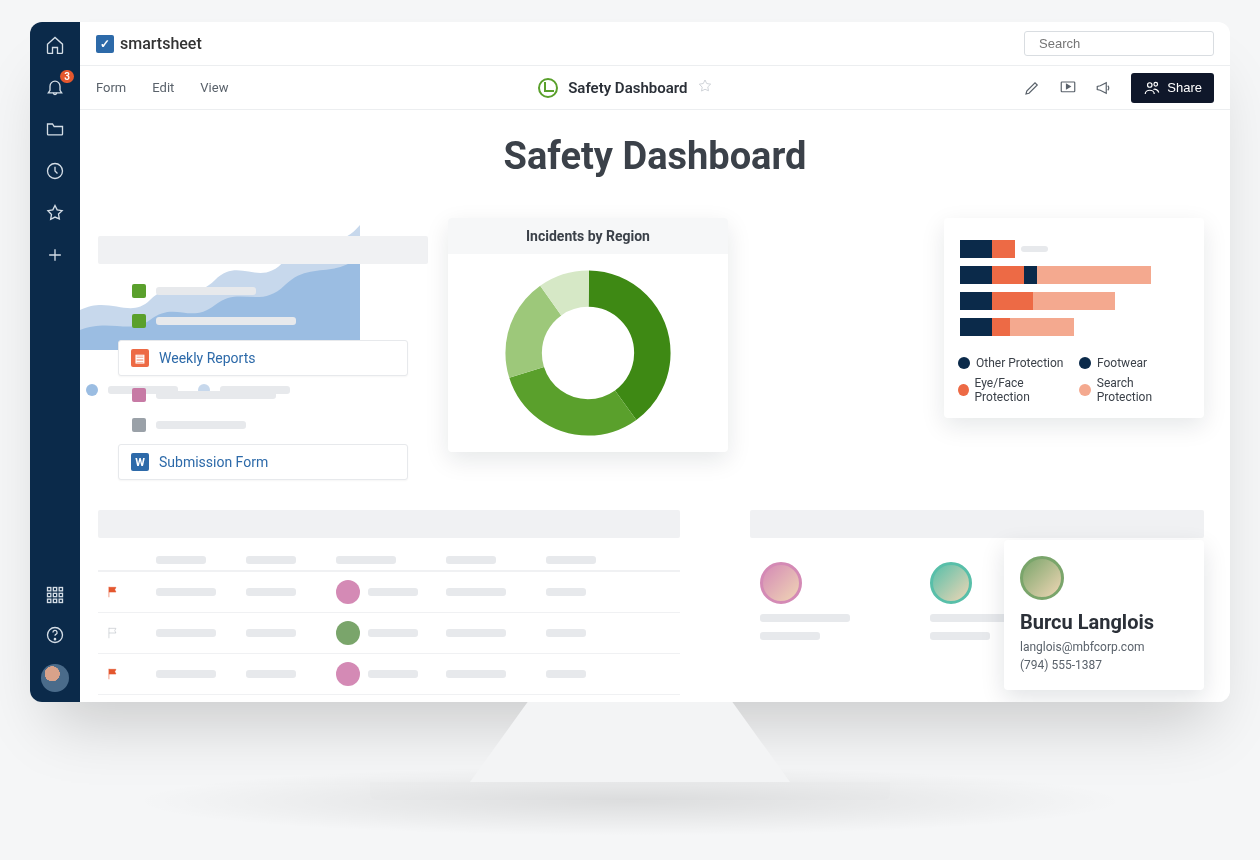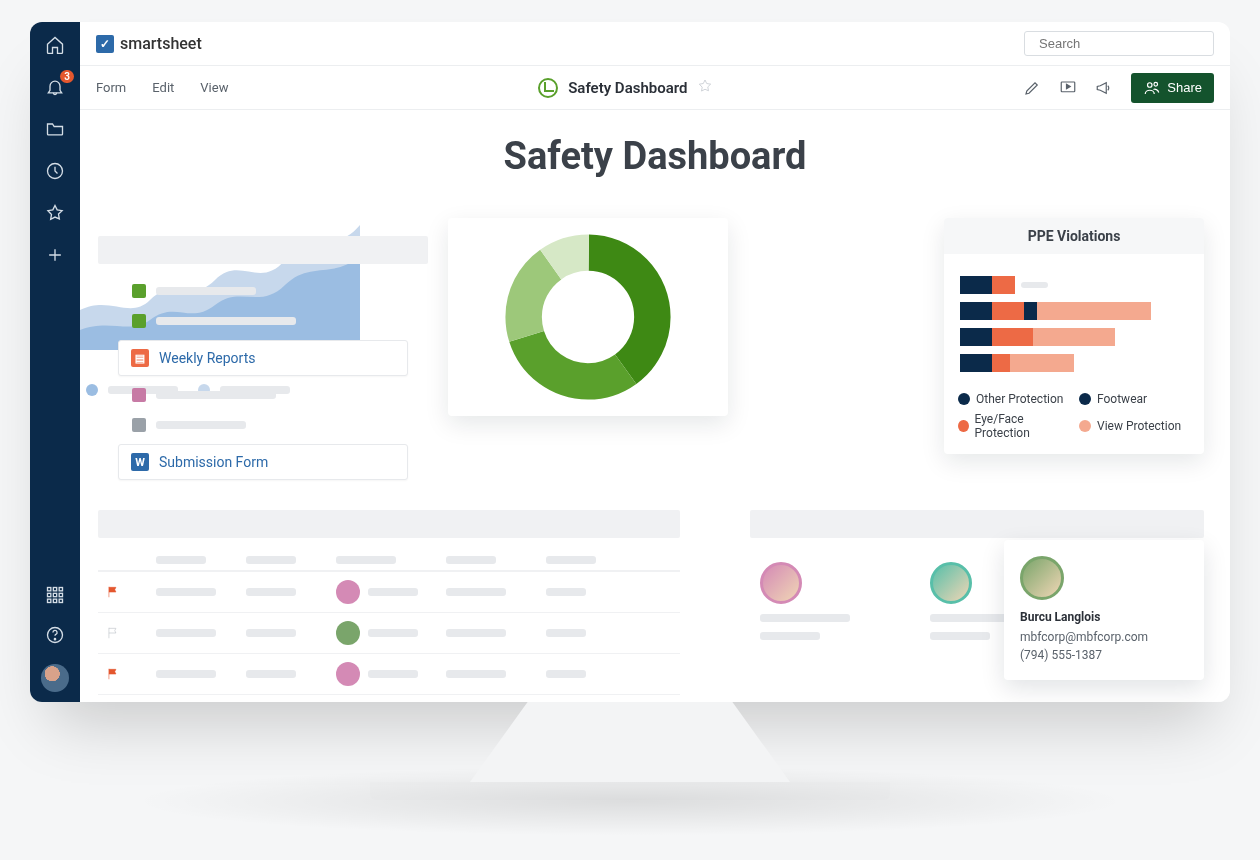--- a/index.html
+++ b/index.html
@@ -16,21 +16,21 @@
 .topbar { height: 44px; display: flex; align-items: center; padding: 0 16px; border-bottom: 1px solid #eceef0; }
 .logo { display: flex; align-items: center; gap: 6px; color: #333; font-weight: 500; font-size: 16px; }
 .logo .mark { width: 18px; height: 18px; background: #2d6aa9; color: #fff; display: flex; align-items: center; justify-content: center; font-size: 12px; font-weight: 700; border-radius: 2px; }
 .topbar .spacer { flex: 1; }
 .search-box { display: flex; align-items: center; gap: 6px; border: 1px solid #d9dde1; border-radius: 3px; padding: 4px 8px; width: 190px; color: #8a929b; font-size: 13px; }
 .search-box svg { width: 14px; height: 14px; stroke: #8a929b; }
 .menubar { height: 44px; display: flex; align-items: center; padding: 0 16px; border-bottom: 1px solid #eceef0; font-size: 13px; color: #5a626b; gap: 26px; }
 .menubar .center { flex: 1; display: flex; align-items: center; justify-content: center; gap: 10px; font-weight: 600; color: #2b3038; font-size: 15px; }
 .menubar .right { display: flex; align-items: center; gap: 18px; }
 .menubar .right svg { width: 18px; height: 18px; stroke: #5a626b; fill: none; stroke-width: 1.6; cursor: pointer; }
-.share-btn { background: #14532d; color: #fff; border: none; border-radius: 3px; padding: 6px 12px; font-size: 13px; display: flex; align-items: center; gap: 6px; cursor: pointer; font-weight: 500; }
+.share-btn { background: #0f172a; color: #fff; border: none; border-radius: 3px; padding: 6px 12px; font-size: 13px; display: flex; align-items: center; gap: 6px; cursor: pointer; font-weight: 500; }
 .share-btn svg { stroke: #fff !important; width: 16px; height: 16px; }
 .dash-icon { width: 20px; height: 20px; border: 2px solid #5aa02c; border-radius: 50%; position: relative; }
 .dash-icon::after { content: ""; position: absolute; width: 8px; height: 8px; border-left: 2px solid #5aa02c; border-bottom: 2px solid #5aa02c; top: 2px; right: 2px; }
 .star-icon svg { width: 16px; height: 16px; stroke: #b8bec5; fill: none; }
 .content { flex: 1; overflow: auto; padding: 14px 0 0 0; position: relative; background: #fff; }
 .big-title { text-align: center; font-size: 38px; font-weight: 700; color: #3b4149; margin: 10px 0 22px; }
 
 .list-panel { position: absolute; left: 18px; top: 126px; width: 330px; }
 .list-header-bar { height: 28px; background: #f0f1f3; border-radius: 2px; margin-bottom: 12px; }
 .list-item { display: flex; align-items: center; gap: 10px; padding: 8px 34px; font-size: 14px; }
@@ -66,21 +66,21 @@
 .ava { width: 24px; height: 24px; border-radius: 50%; display: inline-block; }
 
 .people { position: absolute; left: 670px; top: 400px; right: 26px; }
 .people-header-bar { height: 28px; background: #f0f1f3; border-radius: 2px; margin-bottom: 24px; }
 .people-row { display: flex; gap: 80px; align-items: flex-start; padding-left: 10px; }
 .person { display: flex; flex-direction: column; gap: 10px; }
 .person .ava { width: 42px; height: 42px; }
 .person .ph-line { width: 90px; }
 .contact-card { position: absolute; right: 26px; top: 430px; width: 200px; background: #fff; border-radius: 4px; box-shadow: 0 8px 24px rgba(12,25,44,.12); padding: 16px; }
 .contact-card .ava { width: 44px; height: 44px; margin-bottom: 10px; }
-.contact-card .name { font-weight: 700; font-size: 12px; color: #2b3038; margin-bottom: 4px; }
+.contact-card .name { font-weight: 700; font-size: 20px; color: #2b3038; margin-bottom: 4px; }
 .contact-card .meta { font-size: 12px; color: #5a626b; line-height: 1.5; }
 
 .stand { width: 320px; height: 80px; background: #f3f4f5; margin: 0 auto; clip-path: polygon(18% 0, 82% 0, 100% 100%, 0 100%); }
 .stand-base { width: 520px; height: 18px; background: #f3f4f5; margin: 0 auto; border-radius: 0 0 6px 6px; }
 .stand-shadow { width: 1000px; height: 70px; margin: -34px auto 0; background: radial-gradient(ellipse at center, rgba(0,0,0,.10), transparent 70%); }
 </style>
 </head>
 <body>
 
 <div class="monitor-frame">
@@ -222,20 +222,21 @@
               <span class="sq" style="background:#9aa1a8"></span>
               <span class="line" style="width:90px"></span>
             </div>
           <div class="list-item linked">
               <span class="icn" style="background:#2d6aa9">W</span>
               <span>Submission Form</span>
             </div>
         </div>
 
         <div class="card donut-card">
+          <div class="card-header">Incidents by Region</div>
           <div class="card-body" style="display:flex;justify-content:center;">
             <svg viewBox="0 0 42 42" width="170" height="170">
               <circle cx="21" cy="21" r="15.9" fill="none" stroke="#3e8914" stroke-width="9" stroke-dasharray="40 60" stroke-dashoffset="25"></circle>
               <circle cx="21" cy="21" r="15.9" fill="none" stroke="#5aa02c" stroke-width="9" stroke-dasharray="30 70" stroke-dashoffset="-15"></circle>
               <circle cx="21" cy="21" r="15.9" fill="none" stroke="#9dc87a" stroke-width="9" stroke-dasharray="20 80" stroke-dashoffset="-45"></circle>
               <circle cx="21" cy="21" r="15.9" fill="none" stroke="#d6e8c6" stroke-width="9" stroke-dasharray="10 90" stroke-dashoffset="-65"></circle>
               <circle cx="21" cy="21" r="10" fill="#fff"></circle>
             </svg>
           </div>
         </div>
@@ -247,21 +248,20 @@
           </svg>
           <div style="display:flex;align-items:center;gap:10px;padding:10px 6px;">
             <span style="width:12px;height:12px;border-radius:50%;background:#9bbde2;"></span>
             <span class="ph-line" style="width:70px"></span>
             <span style="width:12px;height:12px;border-radius:50%;background:#c7d8ec;margin-left:10px;"></span>
             <span class="ph-line" style="width:70px"></span>
           </div>
         </div>
 
         <div class="card ppe-card">
-          <div class="card-header">PPE Violations</div>
           <div class="card-body" style="padding:14px 16px 4px;">
             <div class="hbar">
                 <div class="seg" style="width:14%;background:#0b2a4a"></div>
                 <div class="seg" style="width:10%;background:#ed6a45"></div>
                 <div class="seg" style="width:12%;background:#e7e9ec;margin-left:6px;height:6px;align-self:center;border-radius:3px;"></div>
               </div>
             <div class="hbar">
                 <div class="seg" style="width:14%;background:#0b2a4a"></div>
                 <div class="seg" style="width:14%;background:#ed6a45"></div>
                 <div class="seg" style="width:6%;background:#0b2a4a"></div>
@@ -286,21 +286,21 @@
             <div class="li">
                 <span class="dot" style="background:#0b2a4a"></span>
                 <span>Footwear</span>
               </div>
             <div class="li">
                 <span class="dot" style="background:#ed6a45"></span>
                 <span>Eye/Face Protection</span>
               </div>
             <div class="li">
                 <span class="dot" style="background:#f4a98f"></span>
-                <span>View Protection</span>
+                <span>Search Protection</span>
               </div>
           </div>
         </div>
 
         <div class="table">
           <div class="tbl-header-bar"></div>
           <div style="display:flex;border-bottom:1px solid #f0f1f3;padding:6px 0;">
             <div class="tcell" style="width:50px"></div>
             <div class="tcell" style="width:90px">
                 <span class="ph-line" style="width:50px"></span>
@@ -409,21 +409,21 @@
               <span class="ava" style="background:linear-gradient(135deg,#58bfa9,#f0d6b5);border:3px solid #58bfa9;"></span>
               <span class="ph-line"></span>
                 <span class="ph-line" style="width:60px"></span>
             </div>
           </div>
         </div>
 
         <div class="contact-card">
           <span class="ava" style="background:linear-gradient(135deg,#7aa56b,#f0d6b5);border:3px solid #7aa56b;display:block;"></span>
           <div class="name">Burcu Langlois</div>
-          <div class="meta">mbfcorp@mbfcorp.com</div>
+          <div class="meta">langlois@mbfcorp.com</div>
           <div class="meta">(794) 555-1387</div>
         </div>
 
       </div>
     </div>
   </div>
 </div>
 <div class="stand"></div>
 <div class="stand-base"></div>
 <div class="stand-shadow"></div>

